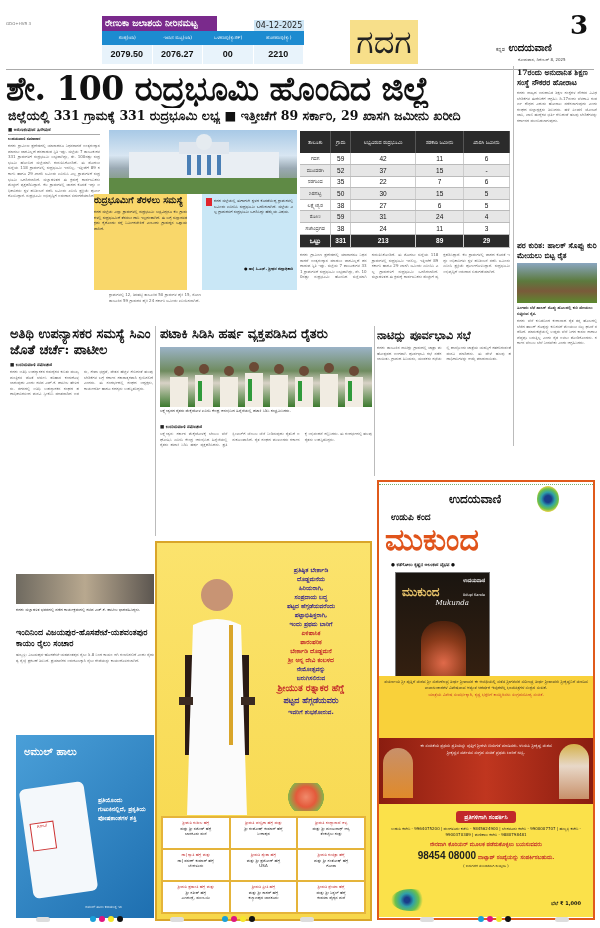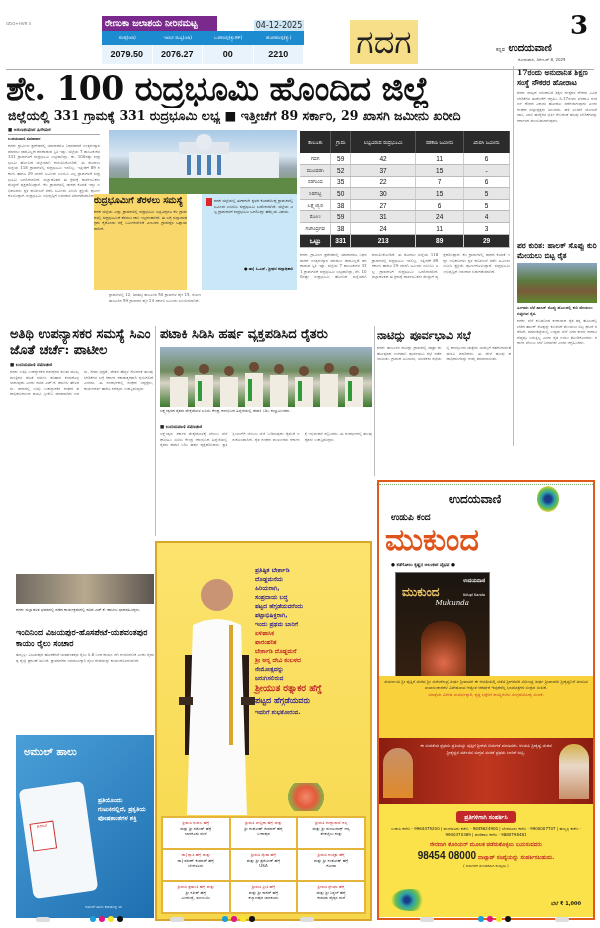--- a/index.html
+++ b/index.html
@@ -33,21 +33,21 @@
 .tbl table{width:100%;border-collapse:collapse;font-size:6.5px}
 .tbl th{background:#2b2b2b;color:#fff;font-weight:normal;font-size:5px;height:22px;padding:1px;border-right:1px solid #555}
 .tbl td{height:11.6px;text-align:center;border-bottom:1px solid #bbb;border-right:1px solid #ccc;font-family:"Liberation Sans",sans-serif}
 .tbl tr:nth-child(even) td{background:#e6e6e6}
 .tbl tr.total td{background:#2b2b2b;color:#fff;font-weight:bold;height:13px}
 .tbl td.tal{font-size:5px;color:#222}
 .h2{font-family:"DejaVu Serif",serif;font-weight:bold;white-space:nowrap;overflow:hidden}
 .caption{font-size:4px;line-height:5.5px;color:#333}
 .ad-gold{left:155px;top:541px;width:217px;height:380px;background:linear-gradient(#fbe36d,#f7d74a);border:2px solid #d9a52a}
 .ad-gold-head{position:absolute;left:4px;top:2px;right:4px;height:17px;background:#c2282a;color:#fff;font-size:6.5px;font-weight:bold;text-align:center;line-height:17px}
-.ad-gold-text{position:absolute;left:98px;top:22px;width:112px;text-align:left;font-size:6px;font-weight:bold;line-height:9px;color:#3b2a8c}
+.ad-gold-text{position:absolute;left:98px;top:22px;width:112px;text-align:center;font-size:6px;font-weight:bold;line-height:9px;color:#3b2a8c}
 .ad-gold-text .red{color:#c2282a}
 .ad-grid{position:absolute;left:4px;top:273px;width:205px;display:grid;grid-template-columns:1fr 1fr 1fr;gap:2px;background:#e5b43a;padding:2px}
 .ad-grid div{background:#fff;font-size:4px;line-height:5.6px;text-align:center;color:#c2282a;height:30px;padding:2px 1px;overflow:hidden}
 .ad-grid div b{color:#222;font-weight:normal}
 .man{position:absolute;left:20px;top:22px;width:80px;height:250px}
 .uda-ad{left:377px;top:480px;width:218px;height:440px;border:2px solid #e05a1b;background:#fff}
 .mukunda{left:6px;top:28px;font-size:30px;color:#e0541b;font-family:"DejaVu Serif",serif;font-weight:bold}
 .book{position:absolute;left:16px;top:70px;width:95px;height:130px;background:linear-gradient(#1a1510,#3a2210);border:1px solid #777}
 .yellow-band{position:absolute;left:0;top:194px;width:214px;height:62px;background:#f9d13a;font-size:4.3px;line-height:6.3px;text-align:center;color:#222;padding:3px}
 .red-band{position:absolute;left:0;top:256px;width:214px;height:66px;background:linear-gradient(90deg,#8a1d10,#c0361f,#8a1d10);color:#fff;font-size:4.3px;line-height:7px;text-align:center;padding:4px 40px}

